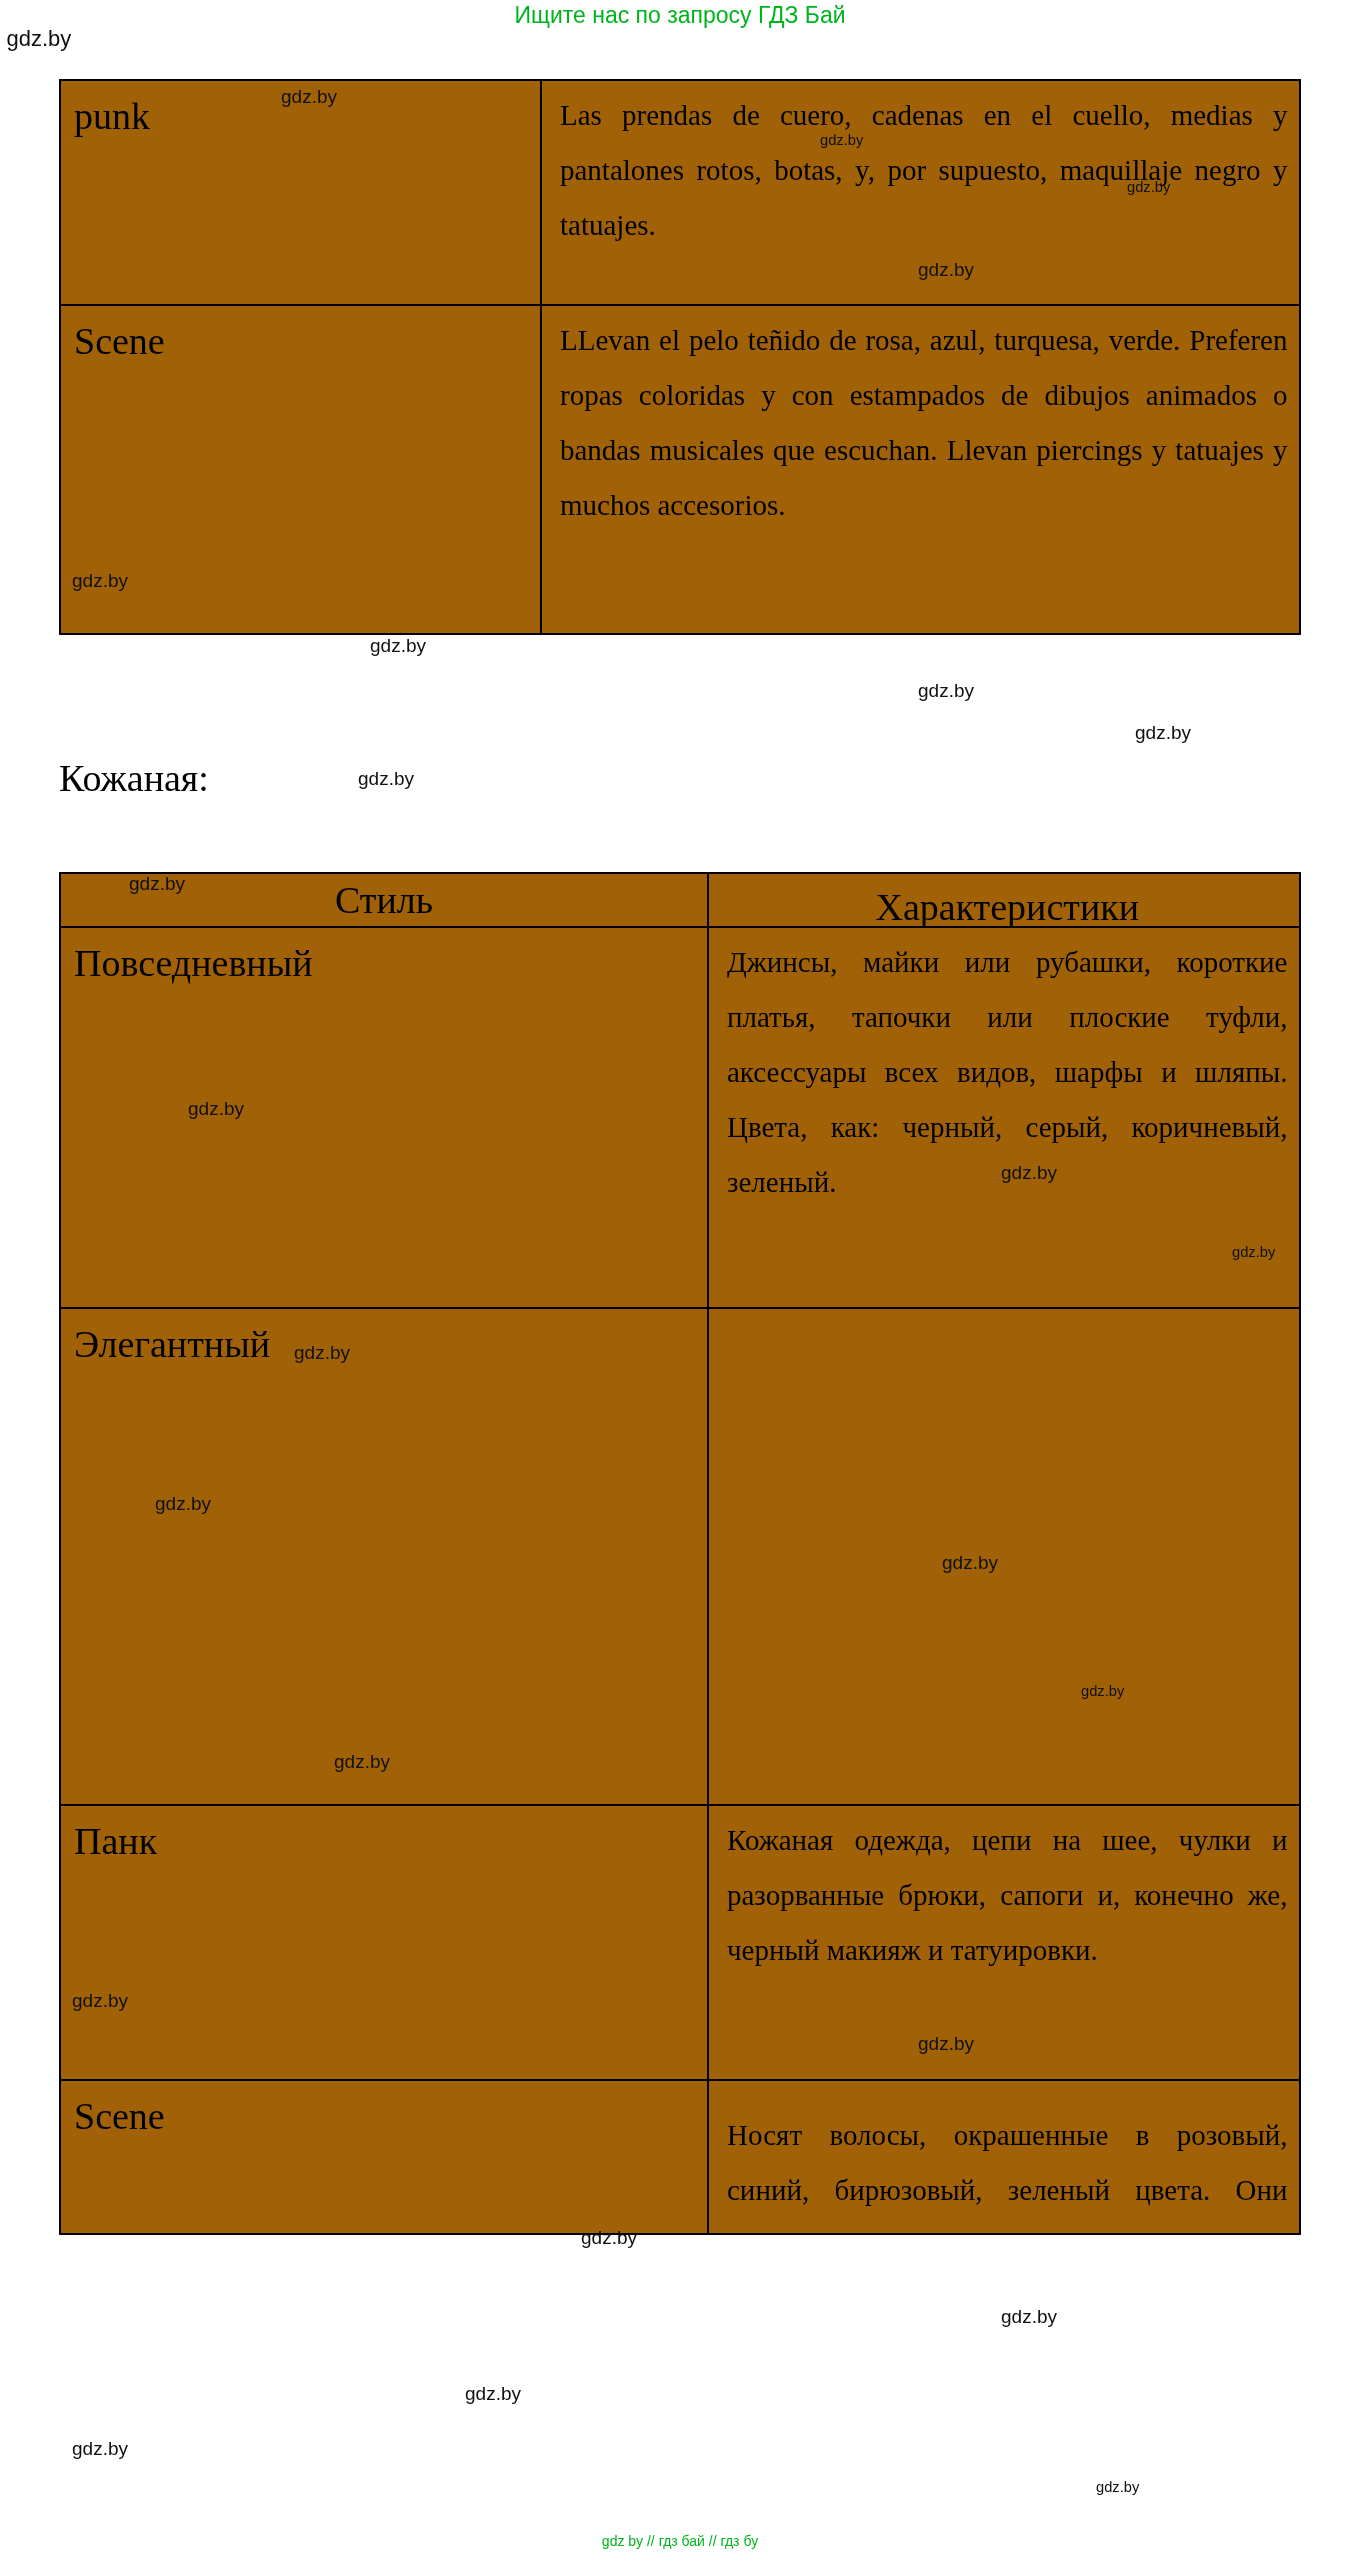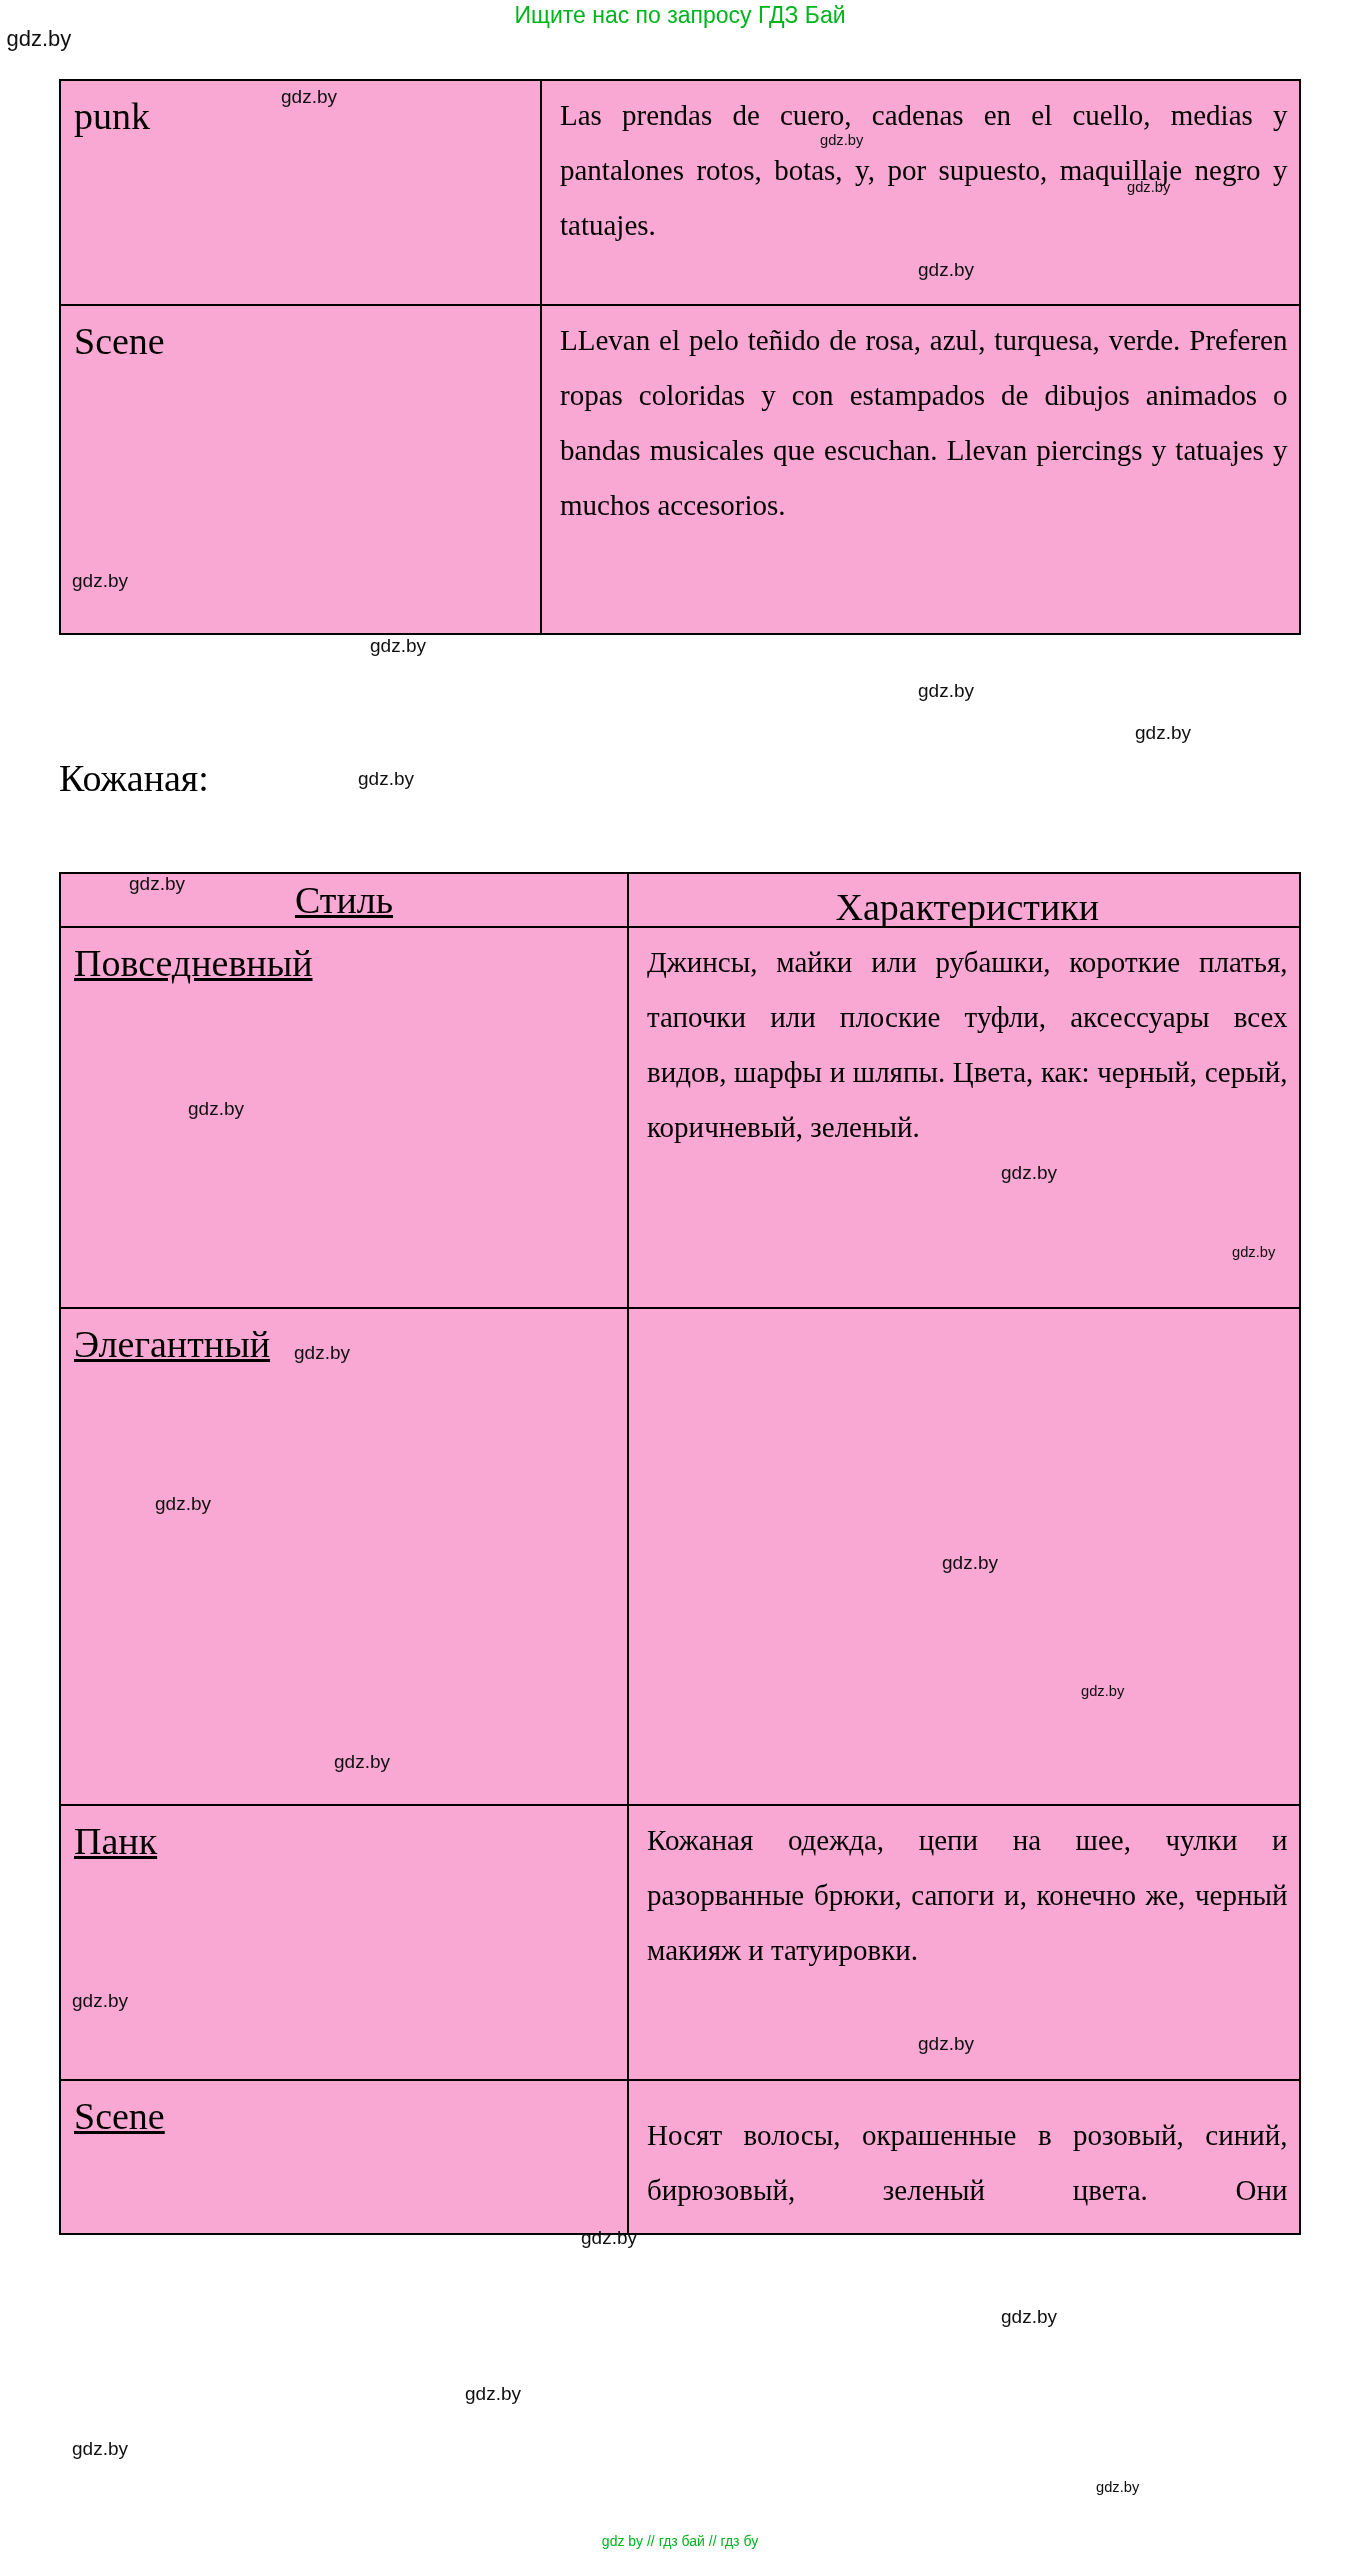--- a/index.html
+++ b/index.html
@@ -17,32 +17,32 @@
     position:absolute; top:2533px; left:0; width:100%; text-align:center;
     font-family:"Liberation Sans","DejaVu Sans",sans-serif;
     font-size:14px; color:#00b41e;
   }
   .wm {
     position:absolute; font-family:"Liberation Sans","DejaVu Sans",sans-serif;
     font-size:19px; color:#101010; white-space:nowrap; line-height:1;
   }
   .wm.sm { font-size:14.7px; }
   .wm.lg { font-size:22px; }
-  .tbl { position:absolute; left:59px; width:1242px; border:2.5px solid #000; background:#f9a8d4; }
+  .tbl { position:absolute; left:59px; width:1242px; border:2.5px solid #000; background:#a16207; }
   .trow { display:flex; border-top:2.5px solid #000; overflow:hidden; align-items:stretch; }
   .trow:first-child { border-top:none; }
   .cl {
     border-right:2.5px solid #000; padding:11.5px 8.2px 0 13px;
     font-size:38px; line-height:47px; flex:none;
   }
   .cr { flex:1; padding:6.5px 11.5px 0 18px; font-size:29px; line-height:55px; }
   .tbl1 { top:79px; }
   .tbl1 .cl { width:481px; }
   .tbl2 { top:872px; }
-  .tbl2 .cl { width:568px;text-decoration:underline; }
+  .tbl2 .cl { width:648px; }
   .just { text-align:justify; }
   .just.cut { text-align-last:justify;margin-top:20px; }
   .thead .hc {
     font-size:38px; line-height:46px; text-align:center; padding-top:3.3px;
   }
   .thead .cl { padding:3.3px 0 0 0; }
   .heading { position:absolute; left:59px; top:756px; font-size:38px; }
 </style>
 </head>
 <body>

